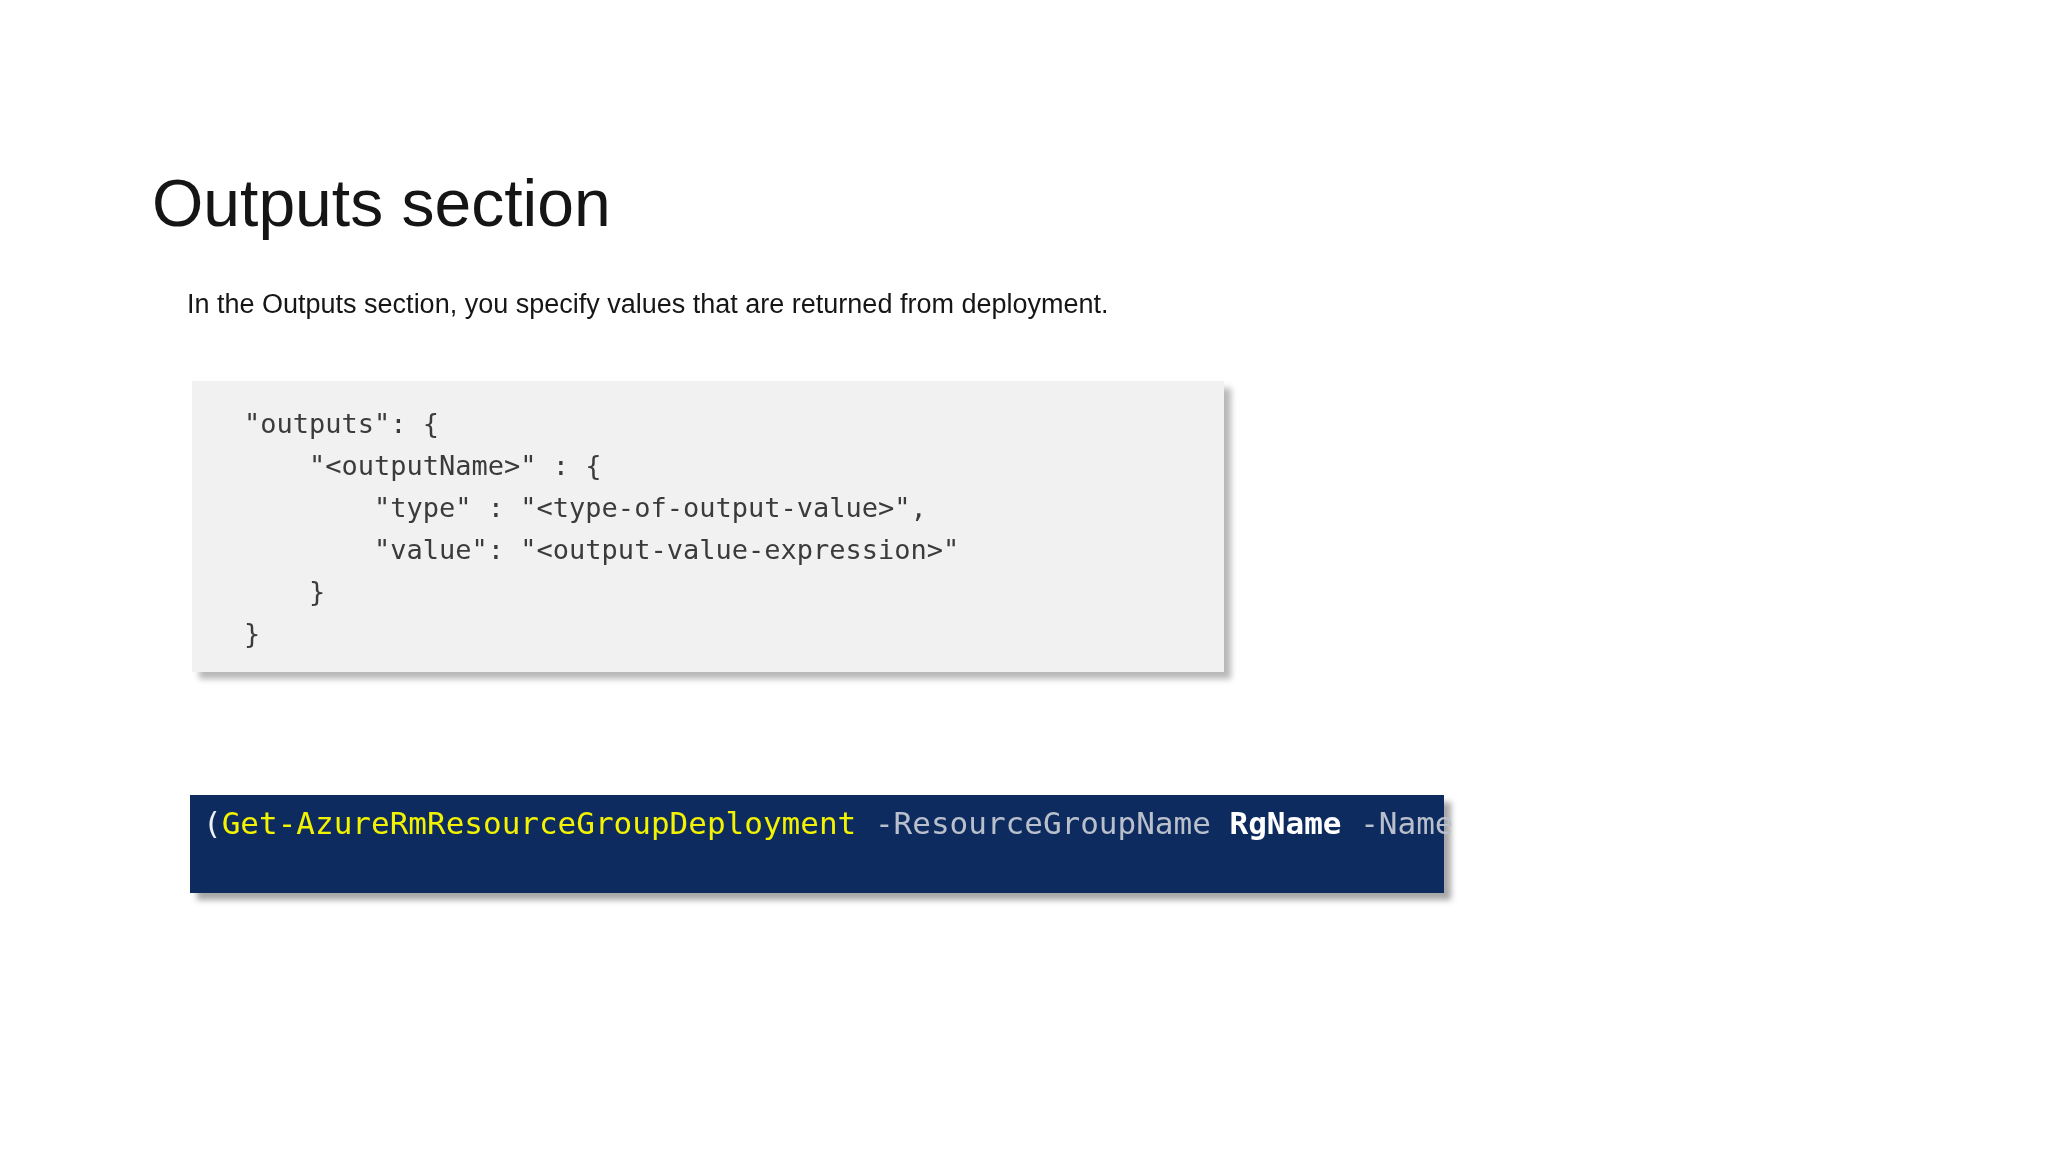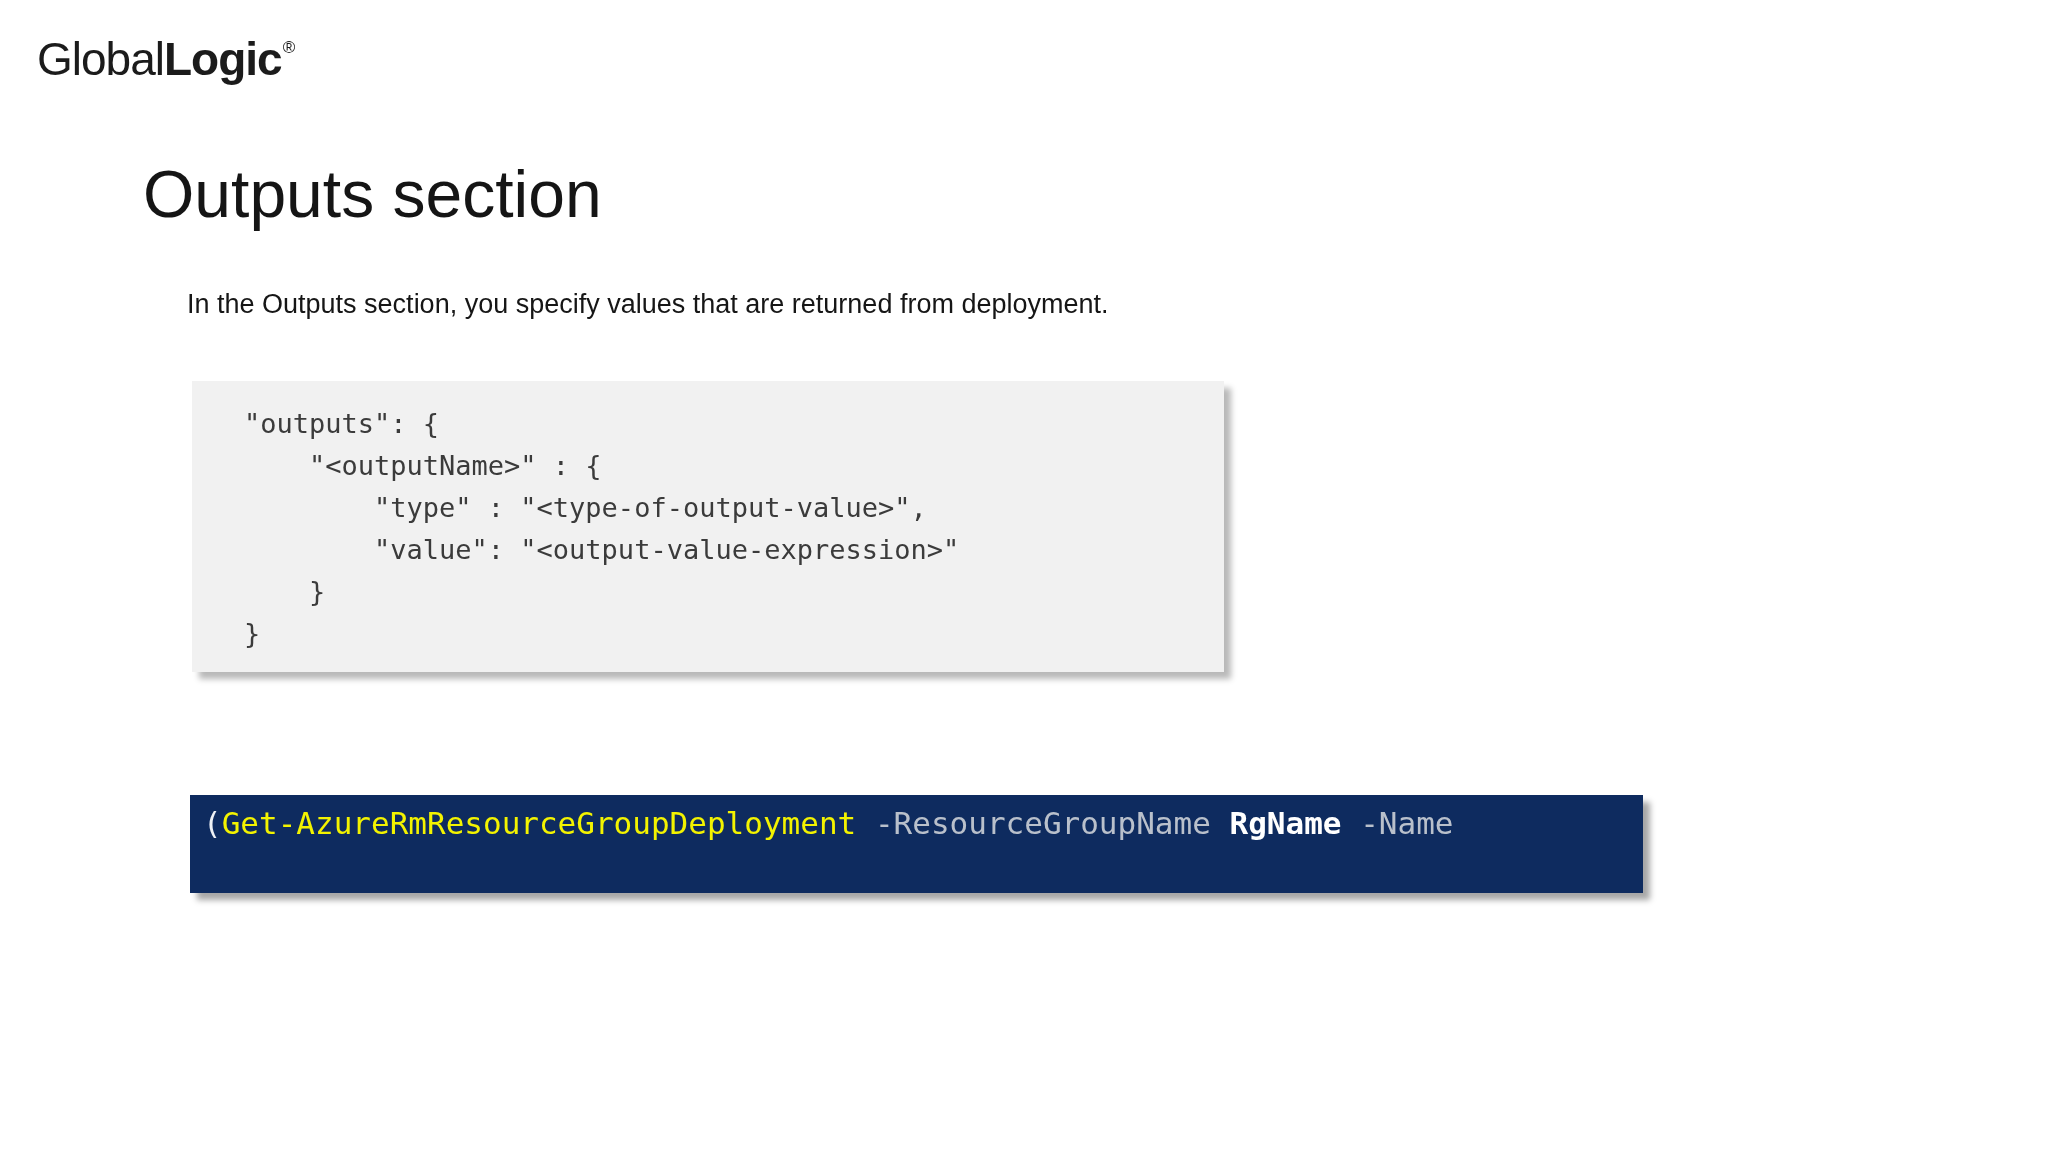--- a/index.html
+++ b/index.html
@@ -18,21 +18,21 @@
   }
   .logo .logo-global{font-weight:400;}
   .logo .logo-logic{font-weight:700;}
   .logo .logo-reg{
     font-size:17px;font-weight:400;vertical-align:super;
     position:relative;top:-6px;left:1px;
   }
 
   
   .title{
-    position:absolute;left:143px;top:160px;margin:0;
+    position:absolute;left:143px;top:160px;margin:9px;
     font-size:66px;font-weight:400;color:#151515;
     line-height:1.05;letter-spacing:0px;
   }
 
   
   .intro{
     position:absolute;left:171px;top:272px;margin:16px;
     font-size:27px;font-weight:400;color:#161616;line-height:1.2;
     white-space:nowrap;
   }
@@ -47,43 +47,40 @@
     font-family:"DejaVu Sans Mono",monospace;
     font-size:27px;color:var(--json-text,#3b3b3b);
   }
   .code-json .code-line{
     white-space:pre;line-height:42px;height:42px;
   }
 
   
   .code-ps{
     position:absolute;left:190px;top:795px;
-    width:1453px;height:98px;box-sizing:border-box;
+    width:1254px;height:98px;box-sizing:border-box;
     background:var(--ps-bg,#0e2b5f);
     box-shadow:7px 7px 6px rgba(0,0,0,0.35);
     padding:7px 0 0 13px;
     font-family:"DejaVu Sans Mono",monospace;
     font-size:31px;color:var(--ps-text,#eef1f6);
   }
   .code-ps .code-line{
     white-space:pre;line-height:42px;height:42px;
   }
   .tok-white{color:var(--ps-text,#eef1f6);}
   .tok-yellow{color:var(--ps-yellow,#f3f300);}
   .tok-param{color:var(--ps-param,#b9c0cb);}
   .tok-white-bold{color:var(--ps-bold,#ffffff);font-weight:700;}
 </style>
 </head>
 <body>
 
 <div class="slide">
 
-  <div class="logo">
-    <span class="logo-global">Global</span><span class="logo-logic">Logic</span><span class="logo-reg">®</span>
-  </div>
 
   <h1 class="title">Outputs section</h1>
 
   <p class="intro">In the Outputs section, you specify values that are returned from deployment.</p>
 
   <div class="code-json" id="json-block">
       <div class="code-line">"outputs": {</div>
       <div class="code-line">    "&lt;outputName&gt;" : {</div>
       <div class="code-line">        "type" : "&lt;type-of-output-value&gt;",</div>
       <div class="code-line">        "value": "&lt;output-value-expression&gt;"</div>

